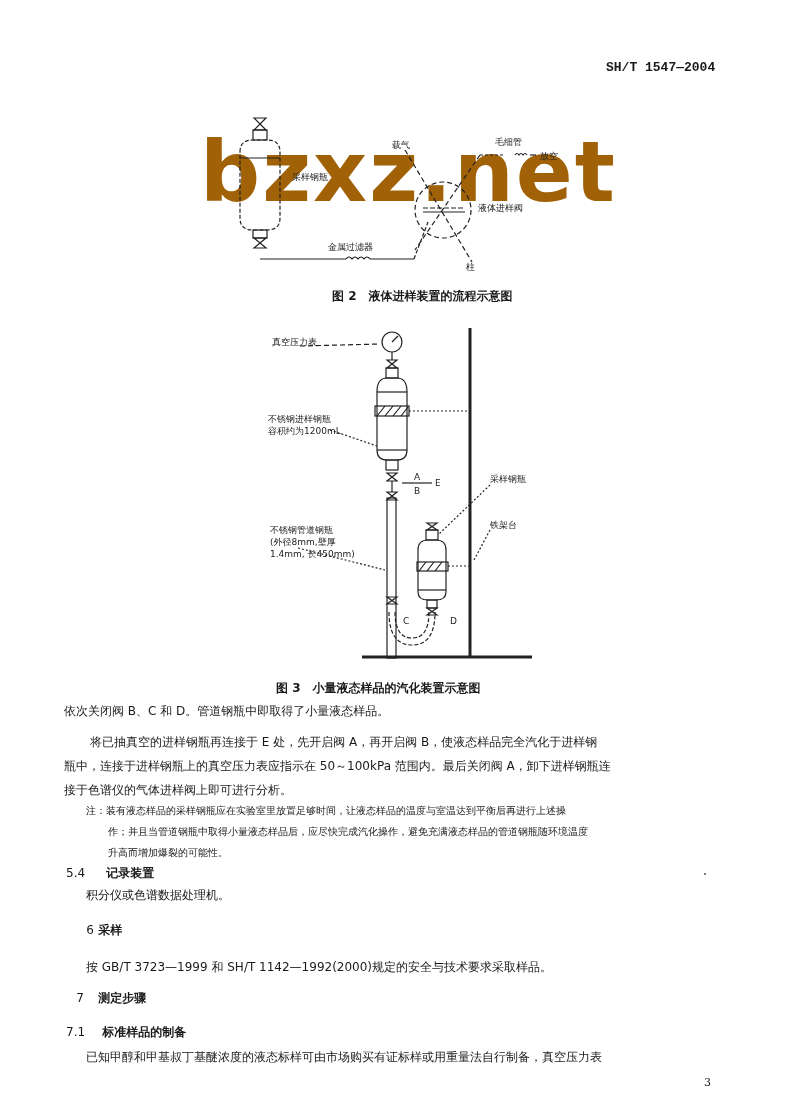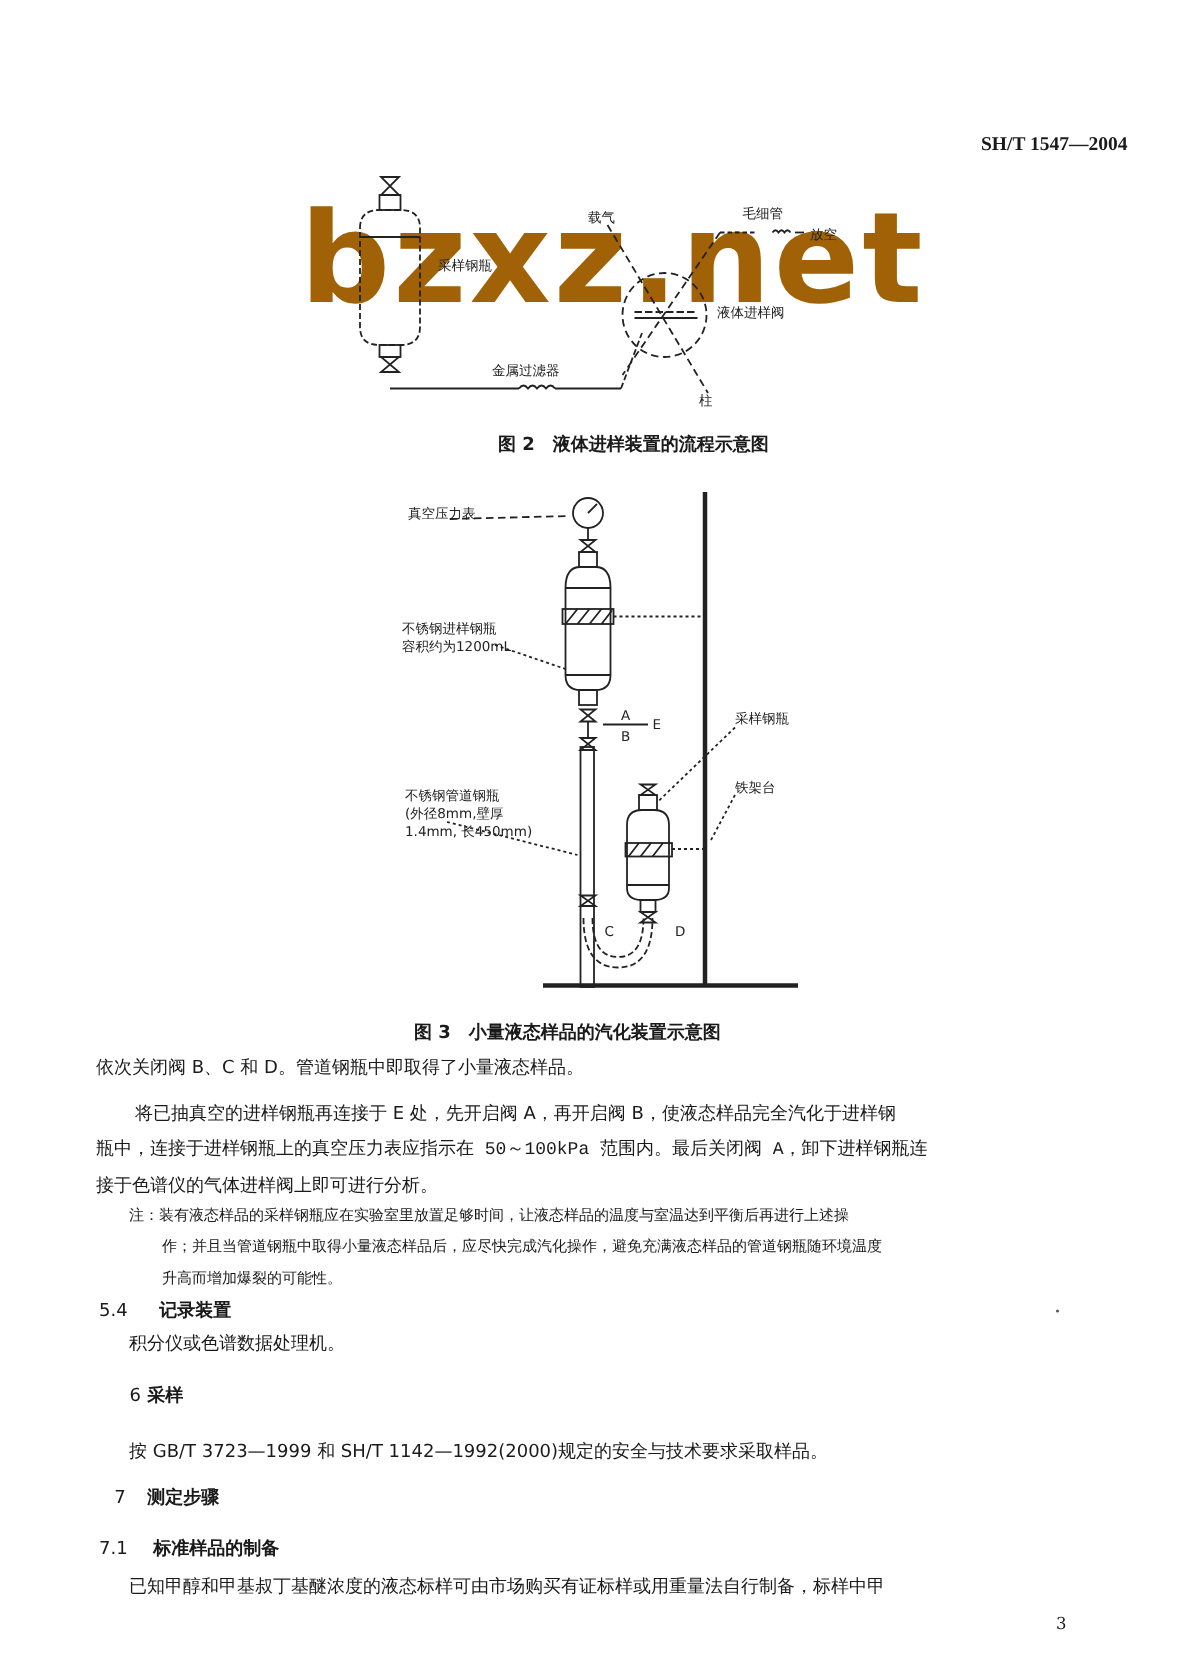--- a/index.html
+++ b/index.html
@@ -2,21 +2,21 @@
 <html><head>
 <meta charset="utf-8">
 <style>
   html, body { margin: 0; padding: 0; background: #ffffff; }
   body {
     width: 800px; height: 1103px; position: relative; overflow: hidden;
     font-family: "DejaVu Serif", "Liberation Serif", serif;
     color: #1a1a1a;
   }
   .abs { position: absolute; }
-  .std-header { left: 606px; top: 88px; font-size: 13px; font-weight: bold; letter-spacing: 0px; font-family: Liberation Serif, serif; margin-left: 48px; }
+  .std-header { left: 606px; top: 60px; font-size: 13px; font-weight: bold; letter-spacing: 0px; font-family: Liberation Mono, monospace; }
   .watermark {
     left: 200px; top: 130px; font-family: "DejaVu Sans", sans-serif; font-weight: bold;
     font-size: 84px; color: #a16207; letter-spacing: 2px; line-height: 1; z-index: 0;
   }
   svg.fig { position: absolute; z-index: 1; }
   .fig-label { font-size: 9px; font-family: "DejaVu Sans", sans-serif; fill: #222; }
   .caption { font-family: "DejaVu Sans", sans-serif; font-weight: bold; font-size: 12px; white-space: nowrap; }
   .para { font-size: 12px; line-height: 23px; white-space: nowrap; font-family: "DejaVu Sans", sans-serif; }
   .note { font-size: 10px; line-height: 20px; white-space: nowrap; font-family: "DejaVu Sans", sans-serif; }
   .sec-head { font-size: 12px; font-weight: bold; white-space: nowrap; font-family: "DejaVu Sans", sans-serif; }
@@ -128,21 +128,21 @@
   <text class="fig-label" x="164" y="184">B</text>
   <text class="fig-label" x="185" y="176">E</text>
   <text class="fig-label" x="153" y="314">C</text>
   <text class="fig-label" x="200" y="314">D</text>
 </svg>
 
 <div class="abs caption" style="left:276px;top:680px;">图 3　小量液态样品的汽化装置示意图</div>
 
 <div class="abs para" style="left:64px;top:700px;">依次关闭阀 B、C 和 D。管道钢瓶中即取得了小量液态样品。</div>
 <div class="abs para" style="left:90px;top:731px;">将已抽真空的进样钢瓶再连接于 E 处，先开启阀 A，再开启阀 B，使液态样品完全汽化于进样钢</div>
-<div class="abs para" style="left:64px;top:755px;font-family:Liberation Mono, monospace;">瓶中，连接于进样钢瓶上的真空压力表应指示在 50～100kPa 范围内。最后关闭阀 A，卸下进样钢瓶连</div>
+<div class="abs para" style="left:64px;top:755px;">瓶中，连接于进样钢瓶上的真空压力表应指示在 50～100kPa 范围内。最后关闭阀 A，卸下进样钢瓶连</div>
 <div class="abs para" style="left:64px;top:779px;">接于色谱仪的气体进样阀上即可进行分析。</div>
 
 <div class="abs note" style="left:86px;top:801px;">注：装有液态样品的采样钢瓶应在实验室里放置足够时间，让液态样品的温度与室温达到平衡后再进行上述操</div>
 <div class="abs note" style="left:108px;top:822px;">作；并且当管道钢瓶中取得小量液态样品后，应尽快完成汽化操作，避免充满液态样品的管道钢瓶随环境温度</div>
 <div class="abs note" style="left:108px;top:843px;">升高而增加爆裂的可能性。</div>
 
 <div class="abs sec-head" style="left:66px;top:865px;">
   <span class="sec-num">5.4</span>
   <span style="margin-left:8px;">记录装置</span>
 </div>
@@ -157,15 +157,15 @@
 
 <div class="abs sec-head" style="left:66px;top:990px;text-align:center;">
   <span class="sec-num">7</span>
   <span>测定步骤</span>
 </div>
 
 <div class="abs sec-head" style="left:66px;top:1024px;">
   <span class="sec-num">7.1</span>
   <span style="margin-left:4px;">标准样品的制备</span>
 </div>
-<div class="abs para" style="left:86px;top:1046px;">已知甲醇和甲基叔丁基醚浓度的液态标样可由市场购买有证标样或用重量法自行制备，标样中甲</div>
+<div class="abs para" style="left:86px;top:1046px;">已知甲醇和甲基叔丁基醚浓度的液态标样可由市场购买有证标样或用重量法自行制备，真空压力表</div>
 
 <div class="abs page-num">3</div>
 
 </body></html>

